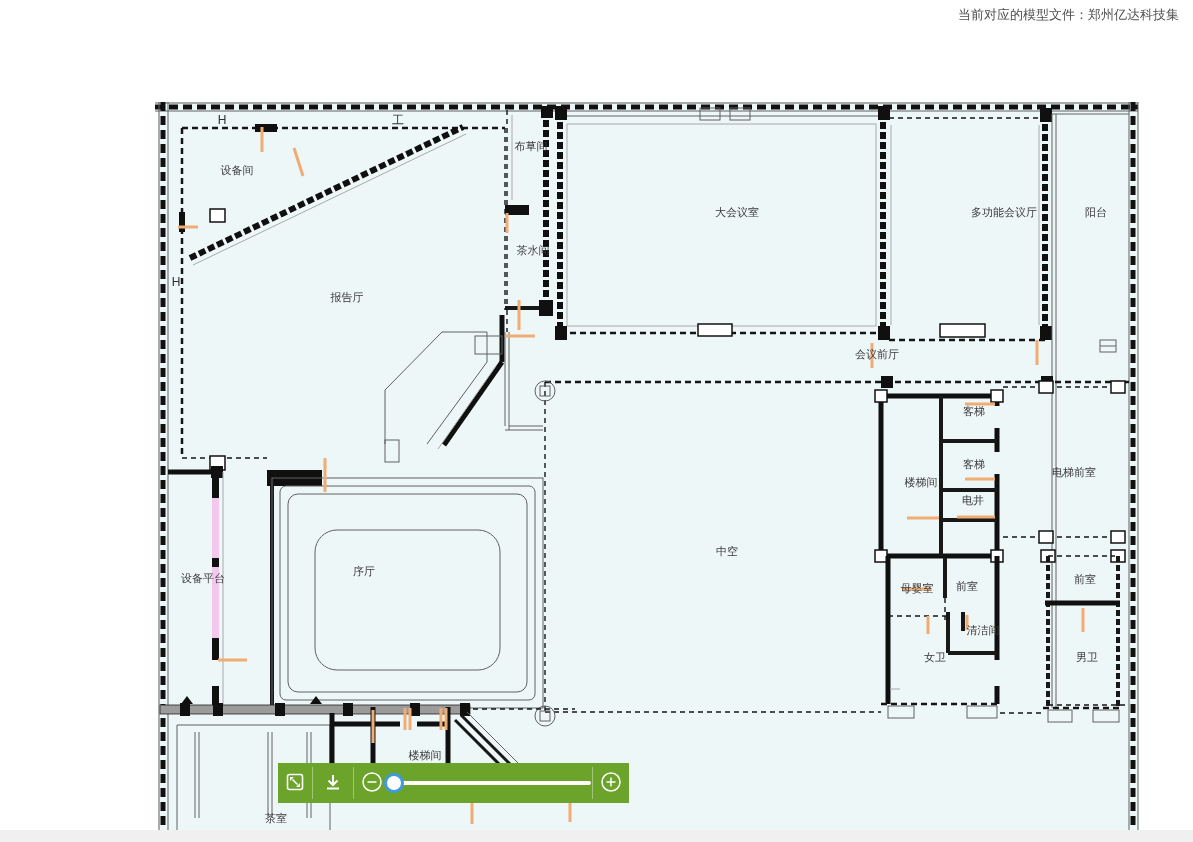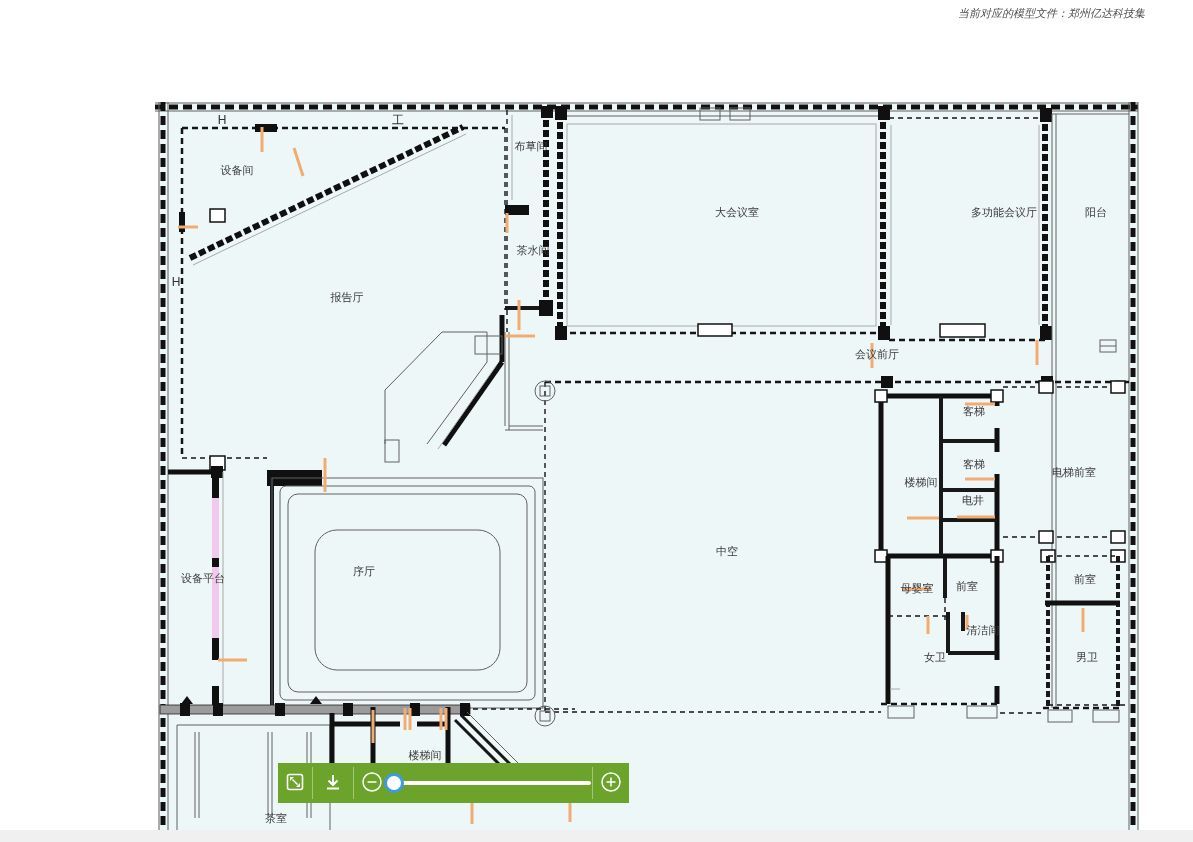--- a/index.html
+++ b/index.html
@@ -3,21 +3,21 @@
 <meta charset="utf-8">
 <style>
   html,body{margin:0;padding:0;}
   body{
     width:1193px;height:842px;position:relative;overflow:hidden;
     background:#ffffff;
     font-family:"Liberation Sans","DejaVu Sans",sans-serif;
   }
   .header-text{
     position:absolute;left:958px;top:6px;
-    font-size:11px;color:#4f4f4f;white-space:nowrap;font-style:italic;
+    font-size:13px;color:#4f4f4f;white-space:nowrap;
   }
   .plan-canvas{
     position:absolute;left:155px;top:100px;width:985px;height:730px;
   }
   .plan-canvas svg{display:block;}
 
   
   .bg{fill:#eef7f8}
   .bd{stroke:#101010;stroke-width:5;stroke-dasharray:9 5;fill:none}
   .w5{stroke:#101010;stroke-width:5;fill:none}

